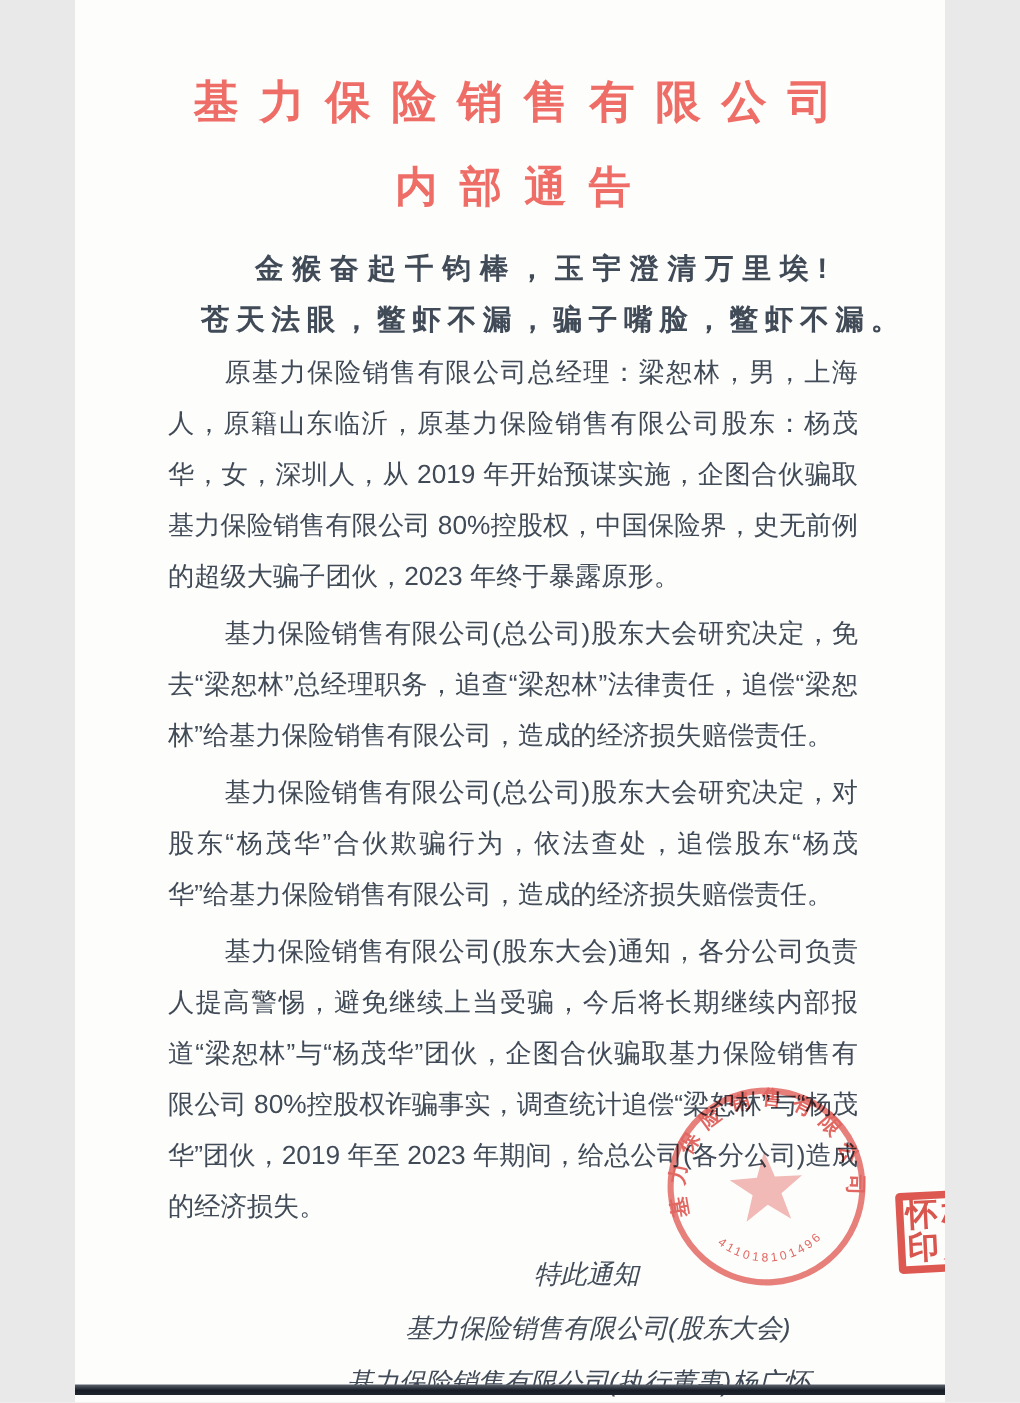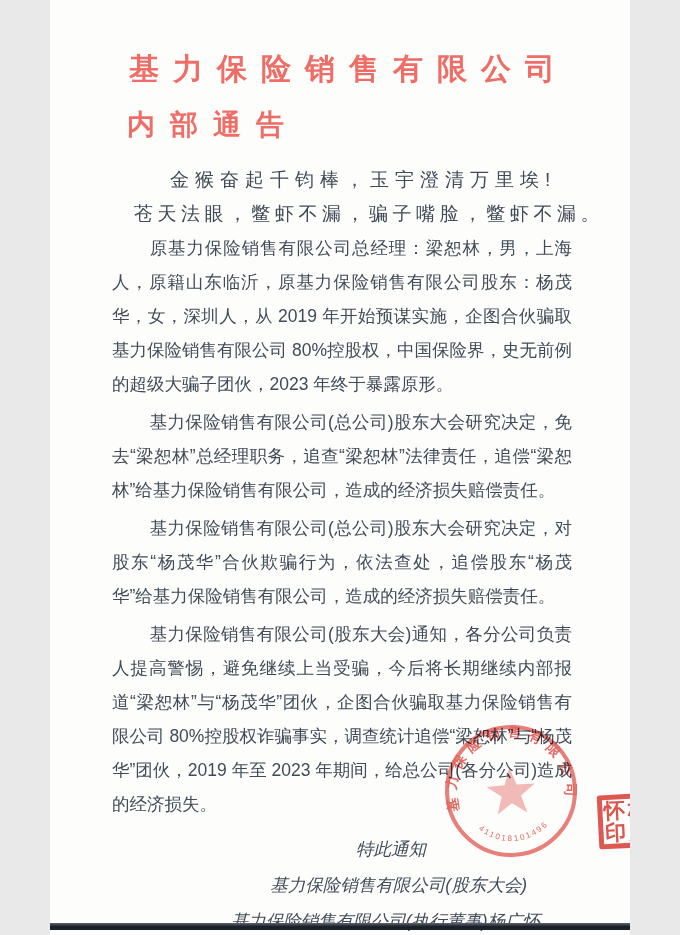--- a/index.html
+++ b/index.html
@@ -19,29 +19,29 @@
   .title-main{
     margin:0 0 20px 0;
     text-align:center;
     font-size:30px;font-weight:bold;
     letter-spacing:14px;padding-left:14px;
     color:#ee6e67;
     line-height:38px;
   }
   .title-sub{
     margin:0 0 21px 0;
-    text-align:left;
+    text-align:center;
     font-size:28px;font-weight:bold;
     letter-spacing:15px;padding-left:15px;
     color:#ee6e67;
     line-height:34px;
   }
   .slogan{
     margin:0;
-    font-size:19px;font-weight:normal;
+    font-size:19px;font-weight:bold;
     line-height:34px;
     letter-spacing:5px;
     white-space:nowrap;
   }
   .slogan.first{padding-left:58px;letter-spacing:6px;}
   .slogan.second{padding-left:22px;letter-spacing:4.5px;}
   .body-text p{
     margin:4px 0 0 0;
     font-size:17.5px;
     line-height:34px;

